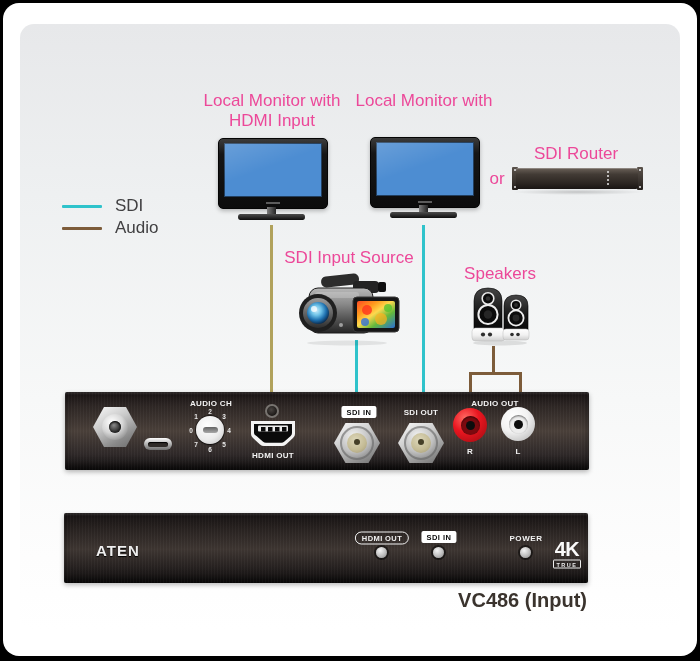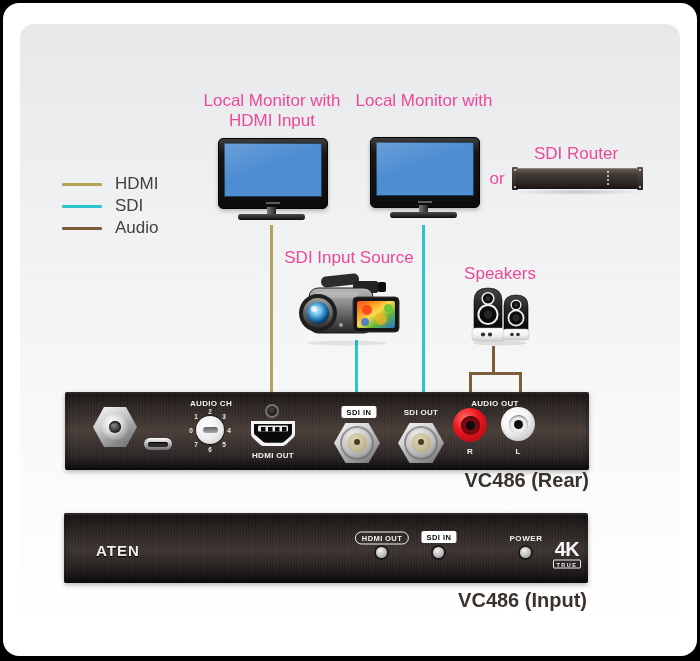--- a/index.html
+++ b/index.html
@@ -98,24 +98,20 @@
 
   .title{position:absolute;color:#3a332d;font-size:20px;font-weight:600;}
 </style>
 </head>
 <body>
 
 <div class="frame">
   <div class="page"></div>
   <div class="card"></div>
 
-  <div class="leg-row" style="top:174px;">
-    <div class="leg-line" style="background: rgb(177, 162, 92);"></div>
-    <div class="leg-label">HDMI</div>
-  </div>
   <div class="leg-row" style="top:196px;justify-content:space-between;">
     <div class="leg-line" style="background: rgb(47, 195, 203);"></div>
     <div class="leg-label">SDI</div>
   </div>
   <div class="leg-row" style="top:218px;">
     <div class="leg-line" style="background: rgb(125, 92, 58);"></div>
     <div class="leg-label">Audio</div>
   </div>
 
   <div class="vline" style="left: 270px; top: 225px; height: 181px; background: rgb(177, 162, 92);"></div>
@@ -308,21 +304,20 @@
     </div>
     <div class="rca" style="left:436px;top:15px;background:radial-gradient(circle at 36% 30%,#ffffff,#f2f2f2 45%,#c4c4c4 82%,#a8a8a8);">
       <div class="rca-mid" style="background:#ededed;">
         <div class="rca-hole"></div>
       </div>
     </div>
     <div class="pt" style="left:395px;top:55px;width:20px;">R</div>
     <div class="pt" style="left:443px;top:55px;width:20px;">L</div>
   </div>
 
-  <div class="title" style="right:111px;top:469px;">VC486 (Rear)</div>
 
   <div class="panel front">
     <div class="brand">ATEN</div>
 
     <div class="outline-label" style="left:318px;top:25px;">HDMI OUT</div>
     <div class="led" style="left:312px;top:34px;"></div>
 
     <div class="box-label" style="left:375px;top:24px;">SDI IN</div>
     <div class="led" style="left:369px;top:34px;"></div>
 

